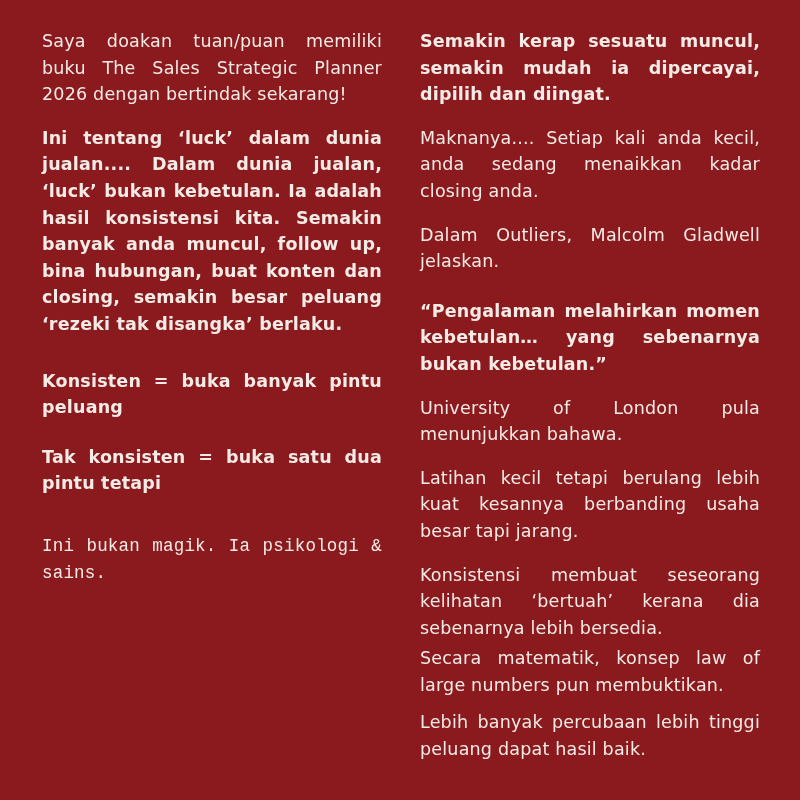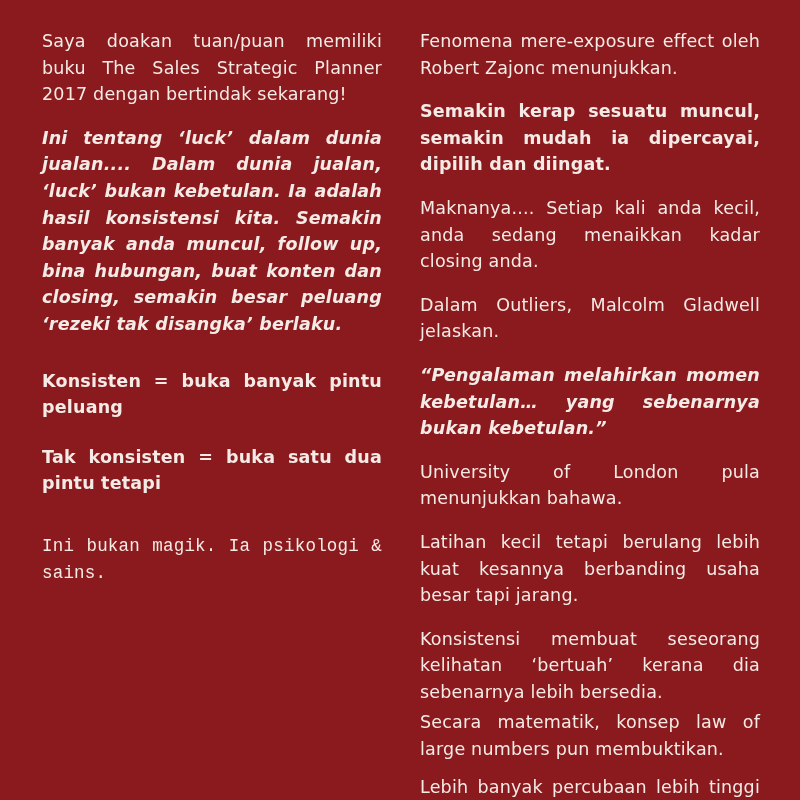--- a/index.html
+++ b/index.html
@@ -36,44 +36,42 @@
     margin: 0 0 17px 0;
     text-align: justify;
     text-justify: inter-word;
   }
   .para.last-left { margin-bottom: 0; font-family: Liberation Mono, monospace; }
   .bold {
     font-weight: bold;
   }
   .bolditalic {
     font-weight: bold;
-    font-style: italic;
   }
   .gap-sm { height: 6px; }
   .gap-md { height: 13px; }
 </style>
 </head>
 <body>
 
 <div class="page">
 
   <div class="column">
-    <p class="para">Saya doakan tuan/puan memiliki buku The Sales Strategic Planner 2017 dengan bertindak sekarang!</p>
+    <p class="para">Saya doakan tuan/puan memiliki buku The Sales Strategic Planner 2026 dengan bertindak sekarang!</p>
     <p class="para bolditalic">Ini tentang ‘luck’ dalam dunia jualan.... Dalam dunia jualan, ‘luck’ bukan kebetulan. Ia adalah hasil konsistensi kita. Semakin banyak anda muncul, follow up, bina hubungan, buat konten dan closing, semakin besar peluang ‘rezeki tak disangka’ berlaku.</p>
     <div class="gap-md"></div>
     <p class="para bold">Konsisten = buka banyak pintu peluang</p>
     <div class="gap-sm"></div>
     <p class="para bold">Tak konsisten = buka satu dua pintu tetapi</p>
     <div class="gap-sm"></div>
     <div class="gap-md"></div>
     <p class="para last-left">Ini bukan magik. Ia psikologi &amp; sains.</p>
   </div>
 
   <div class="column">
-    <p class="para">Fenomena mere-exposure effect oleh Robert Zajonc menunjukkan.</p>
     <p class="para bold">Semakin kerap sesuatu muncul, semakin mudah ia dipercayai, dipilih dan diingat.</p>
     <p class="para">Maknanya.... Setiap kali anda kecil, anda sedang menaikkan kadar closing anda.</p>
     <p class="para">Dalam Outliers, Malcolm Gladwell jelaskan.</p>
     <div class="gap-sm"></div>
     <p class="para bolditalic">“Pengalaman melahirkan momen kebetulan… yang sebenarnya bukan kebetulan.”</p>
     <p class="para">University of London pula menunjukkan bahawa.</p>
     <p class="para">Latihan kecil tetapi berulang lebih kuat kesannya berbanding usaha besar tapi jarang.</p>
     <p class="para" style="margin-bottom:4px">Konsistensi membuat seseorang kelihatan ‘bertuah’ kerana dia sebenarnya lebih bersedia.</p>
     <p class="para" style="margin-bottom:11px">Secara matematik, konsep law of large numbers pun membuktikan.</p>
     <p class="para" style="margin-bottom:0">Lebih banyak percubaan lebih tinggi peluang dapat hasil baik.</p>

